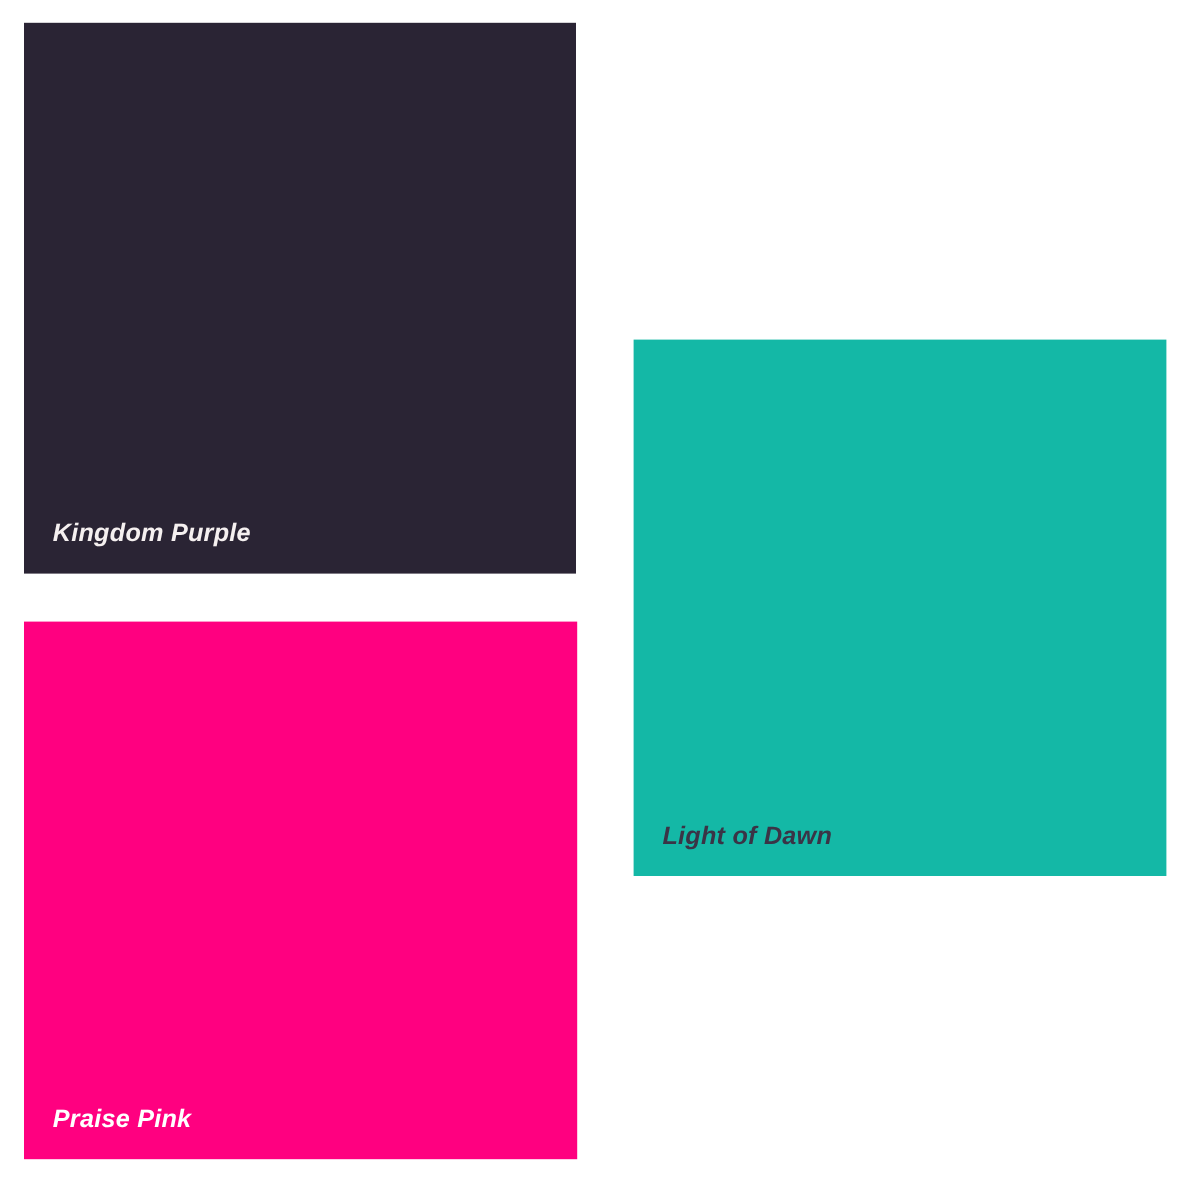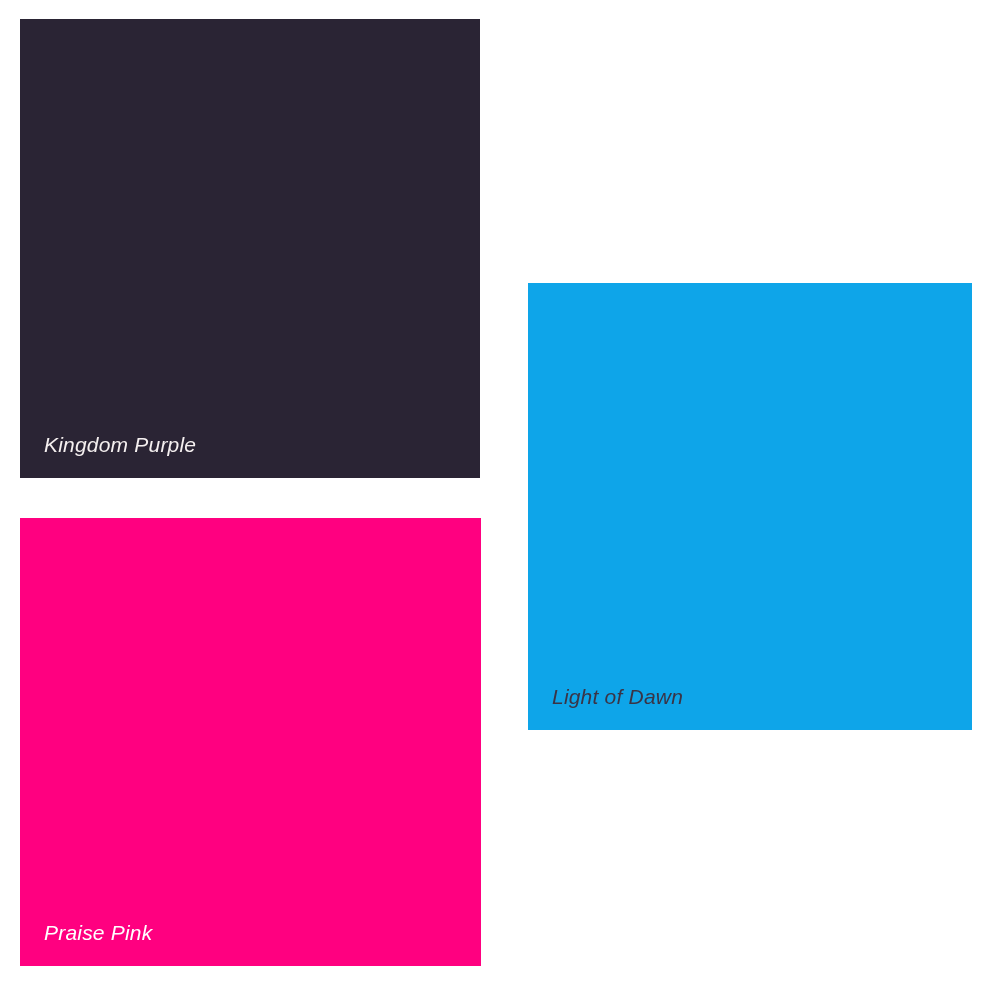--- a/index.html
+++ b/index.html
@@ -24,21 +24,21 @@
     position: absolute;
     box-sizing: border-box;
     overflow: hidden;
   }
   .swatch-label {
     position: absolute;
     left: 24px;
     bottom: 20px;
     font-family: "Liberation Sans", sans-serif;
     font-style: italic;
-    font-weight: 400;
+    font-weight: 700;
     font-size: 21px;
     line-height: 26px;
     letter-spacing: 0.2px;
     white-space: nowrap;
   }
   
   #swatch-kingdom-purple {
     left: 20px;
     top: 19px;
     width: 460px;
@@ -63,17 +63,17 @@
 <div id="palette-board">
 
   <div class="swatch" id="swatch-kingdom-purple" style="background-color: rgb(42, 36, 52);">
     <span class="swatch-label" style="color: rgb(245, 240, 240);">Kingdom Purple</span>
   </div>
 
   <div class="swatch" id="swatch-praise-pink" style="background-color: rgb(255, 0, 128);">
     <span class="swatch-label" style="color: rgb(255, 255, 255);">Praise Pink</span>
   </div>
 
-  <div class="swatch" id="swatch-light-of-dawn" style="background-color: #0ea5e9;">
+  <div class="swatch" id="swatch-light-of-dawn" style="background-color: #14b8a6;">
     <span class="swatch-label" style="color: rgb(58, 52, 70);">Light of Dawn</span>
   </div>
 
 </div>
 
 </body></html>

